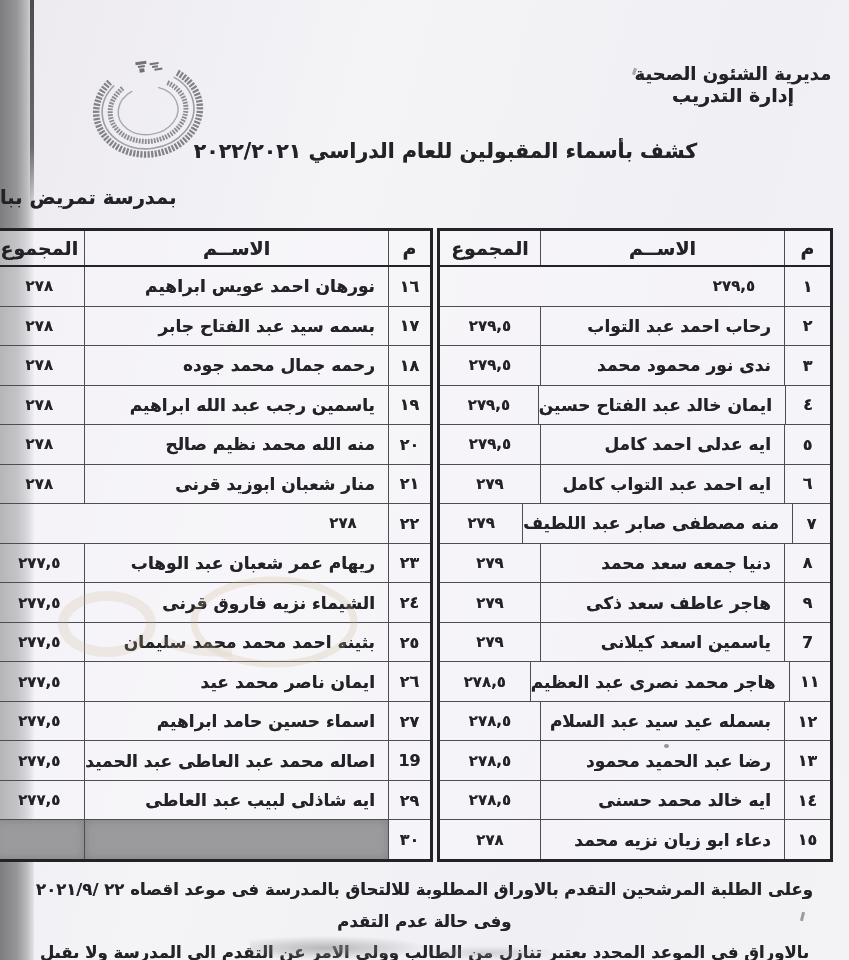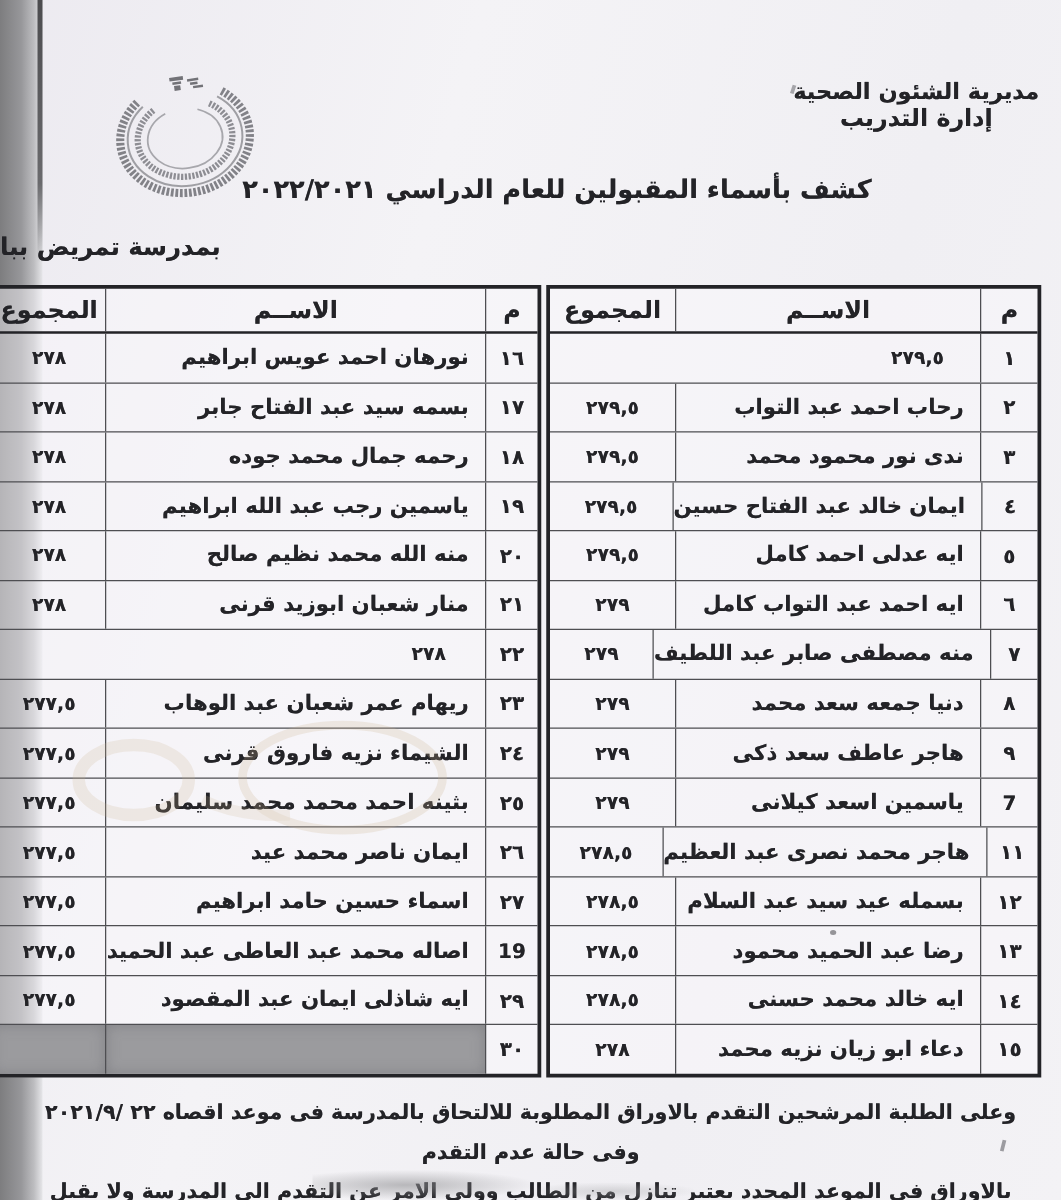--- a/index.html
+++ b/index.html
@@ -251,21 +251,21 @@
             <div class="cell c-name">اسماء حسين حامد ابراهيم</div>
             <div class="cell c-total">٢٧٧,٥</div>
           </div>
           <div class="trow">
             <div class="cell c-idx">19</div>
             <div class="cell c-name">اصاله محمد عبد العاطى عبد الحميد</div>
             <div class="cell c-total">٢٧٧,٥</div>
           </div>
           <div class="trow">
             <div class="cell c-idx">٢٩</div>
-            <div class="cell c-name">ايه شاذلى ايمان عبد المقصود</div>
+            <div class="cell c-name">ايه شاذلى لبيب عبد العاطى</div>
             <div class="cell c-total">٢٧٧,٥</div>
           </div>
           <div class="trow shaded">
             <div class="cell c-idx">٣٠</div>
             <div class="cell c-name"></div>
             <div class="cell c-total"></div>
           </div>
         </div>
     </div>
 

